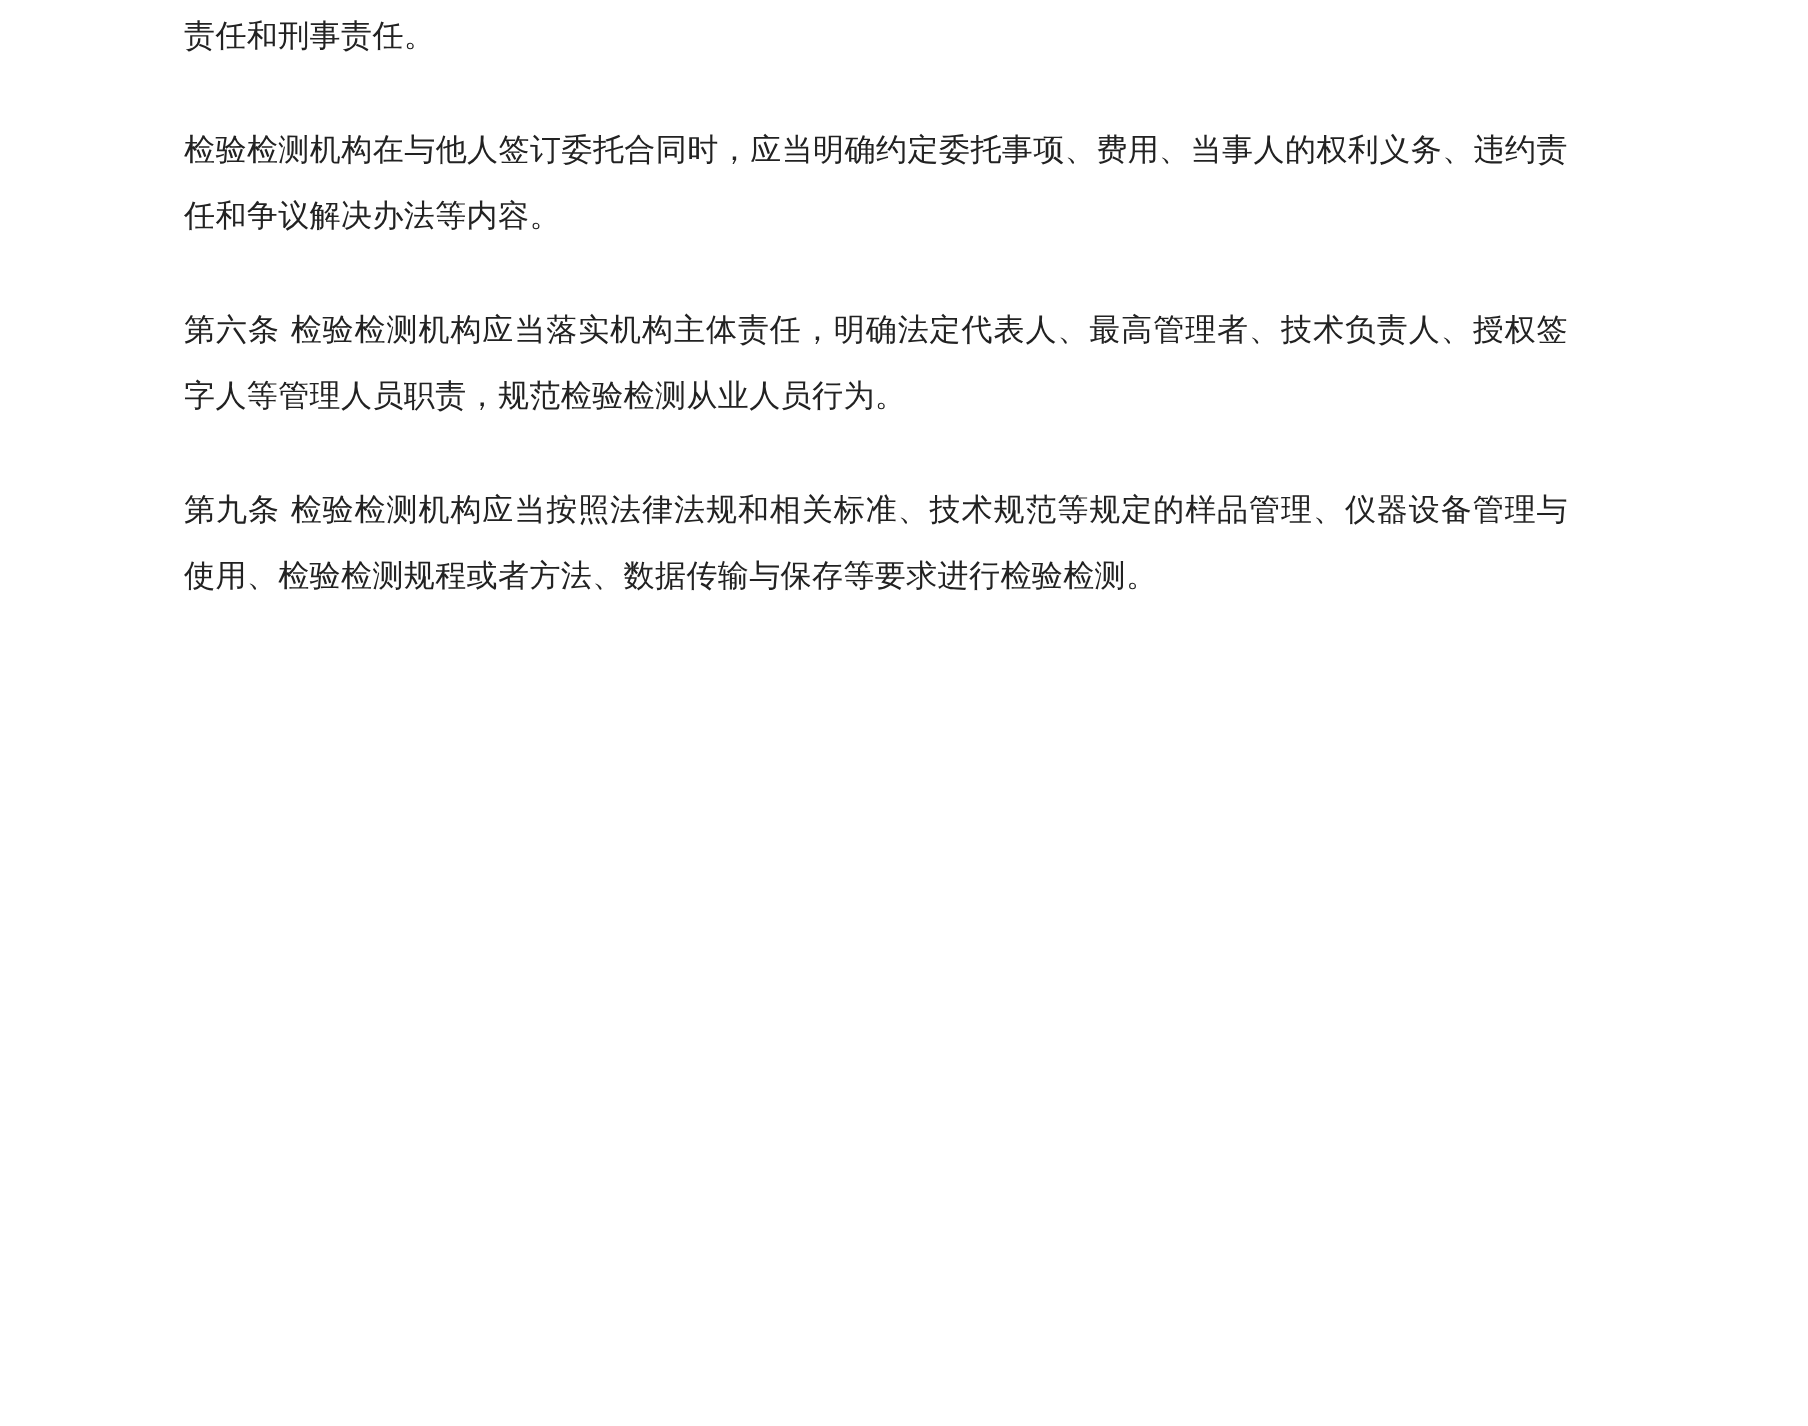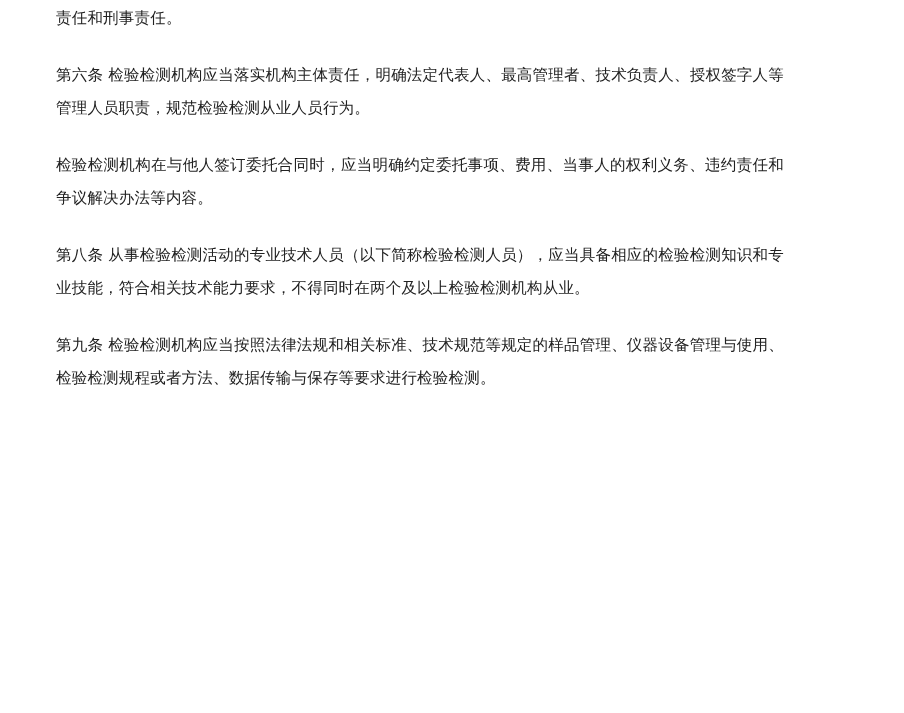--- a/index.html
+++ b/index.html
@@ -11,21 +11,21 @@
     width: 904px;
     height: 713px;
     font-family: "DejaVu Sans", "Liberation Sans", sans-serif;
     color: #1f1f1f;
     overflow: hidden;
   }
   #document-page {
     box-sizing: border-box;
     width: 904px;
     height: 713px;
-    padding: 0 120px 0 56px;
+    padding: 0 120px 0 92px;
     background: #ffffff;
   }
   .para {
     margin: 0 0 24px 0;
     font-size: 15.5px;
     line-height: 33px;
     letter-spacing: 0.2px;
     text-align: justify;
     text-justify: inter-ideograph;
     color: #222222;
@@ -37,18 +37,17 @@
   }
   .para:last-child {
     margin-bottom: 0;
   }
 </style>
 </head>
 <body>
 
 <div id="document-page">
   <p class="para">责任和刑事责任。</p>
+  <p class="para">检验检测机构在与他人签订委托合同时，应当明确约定委托事项、费用、当事人的权利义务、违约责任和争议解决办法等内容。</p>
   <p class="para">第六条 检验检测机构应当落实机构主体责任，明确法定代表人、最高管理者、技术负责人、授权签字人等管理人员职责，规范检验检测从业人员行为。</p>
-  <p class="para">检验检测机构在与他人签订委托合同时，应当明确约定委托事项、费用、当事人的权利义务、违约责任和争议解决办法等内容。</p>
-  <p class="para">第八条 从事检验检测活动的专业技术人员（以下简称检验检测人员），应当具备相应的检验检测知识和专业技能，符合相关技术能力要求，不得同时在两个及以上检验检测机构从业。</p>
   <p class="para">第九条 检验检测机构应当按照法律法规和相关标准、技术规范等规定的样品管理、仪器设备管理与使用、检验检测规程或者方法、数据传输与保存等要求进行检验检测。</p>
 
 </div>
 
 </body></html>

